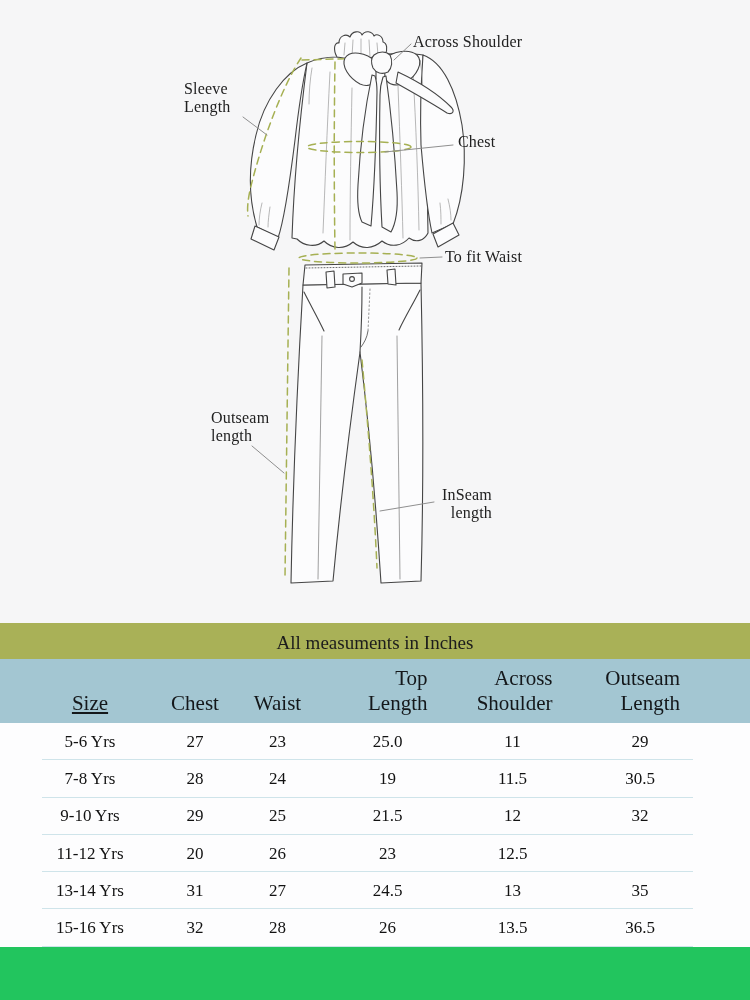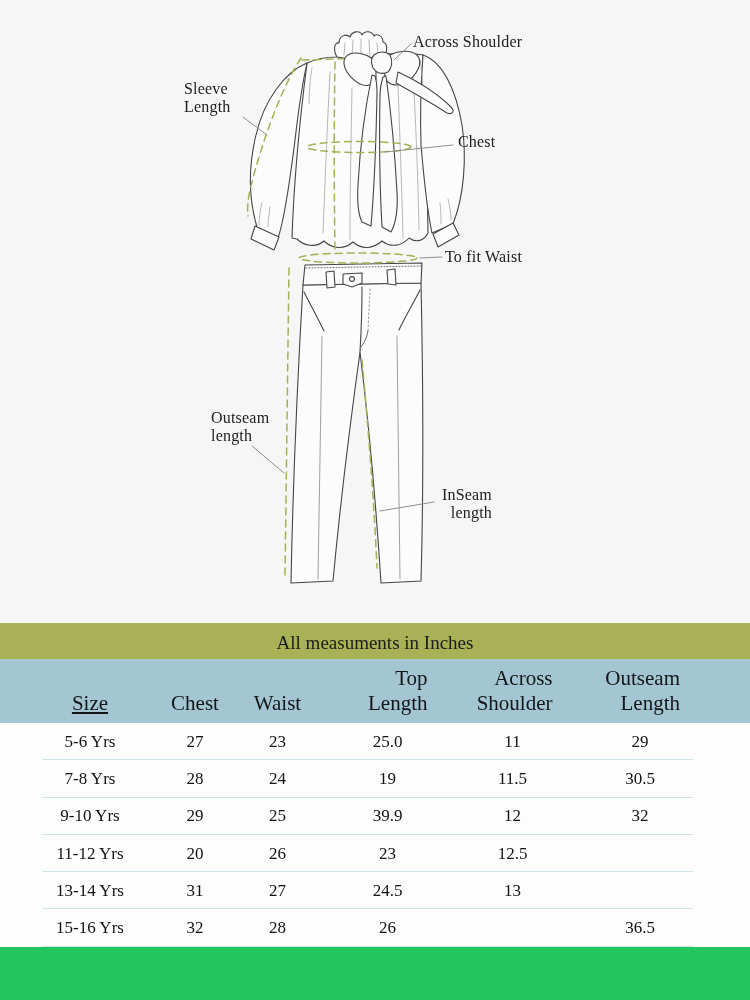--- a/index.html
+++ b/index.html
@@ -188,43 +188,45 @@
       <div class="tcell c3">24</div>
       <div class="tcell c4">19</div>
       <div class="tcell c5">11.5</div>
       <div class="tcell c6">30.5</div>
     </div>
 
     <div class="grid trow">
       <div class="tcell c1">9-10 Yrs</div>
       <div class="tcell c2">29</div>
       <div class="tcell c3">25</div>
-      <div class="tcell c4">39.9</div>
+      <div class="tcell c4">21.5</div>
       <div class="tcell c5">12</div>
       <div class="tcell c6">32</div>
     </div>
 
     <div class="grid trow">
       <div class="tcell c1">11-12 Yrs</div>
       <div class="tcell c2">20</div>
       <div class="tcell c3">26</div>
       <div class="tcell c4">23</div>
       <div class="tcell c5">12.5</div>
     </div>
 
     <div class="grid trow">
       <div class="tcell c1">13-14 Yrs</div>
       <div class="tcell c2">31</div>
       <div class="tcell c3">27</div>
       <div class="tcell c4">24.5</div>
       <div class="tcell c5">13</div>
+      <div class="tcell c6">35</div>
     </div>
 
     <div class="grid trow">
       <div class="tcell c1">15-16 Yrs</div>
       <div class="tcell c2">32</div>
       <div class="tcell c3">28</div>
       <div class="tcell c4">26</div>
+      <div class="tcell c5">13.5</div>
       <div class="tcell c6">36.5</div>
     </div>
   </div>
 
 </div>
 
 </body></html>

